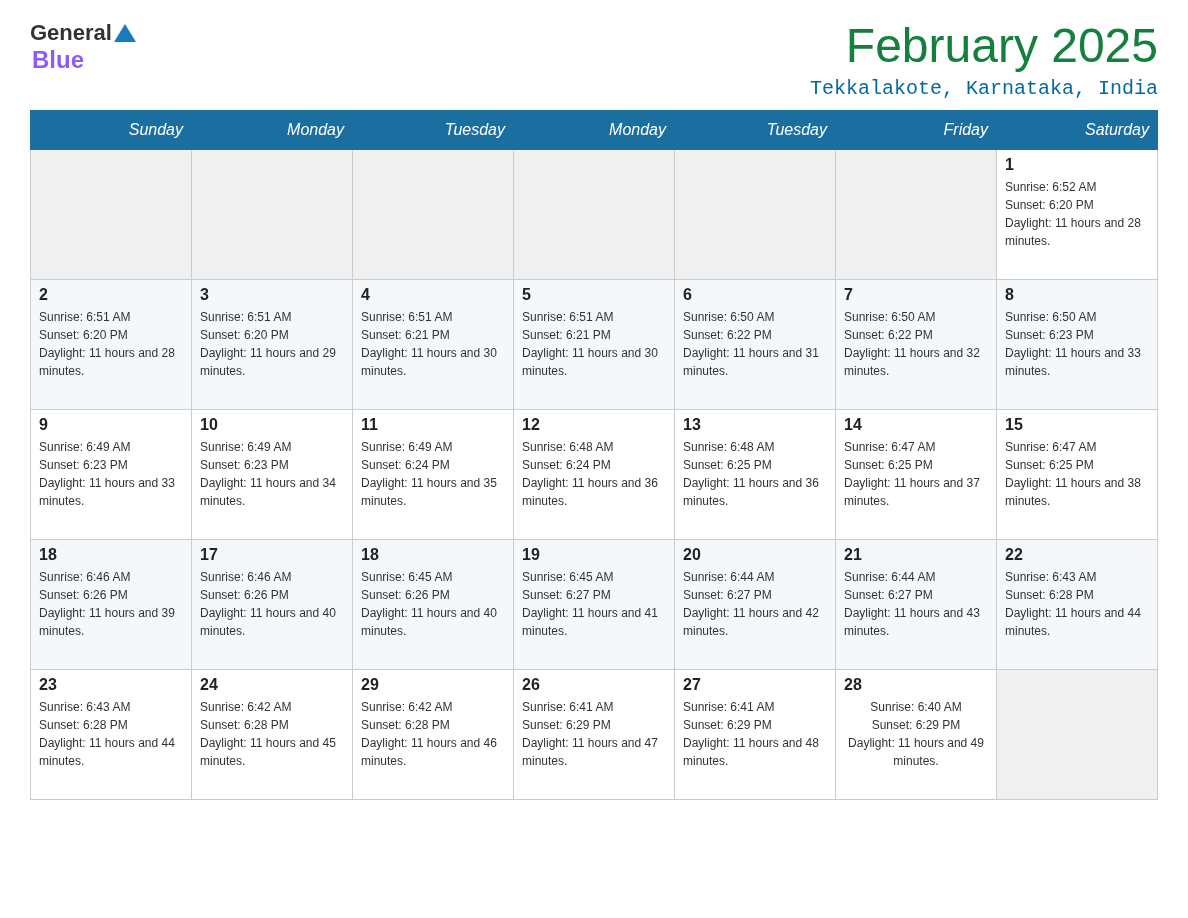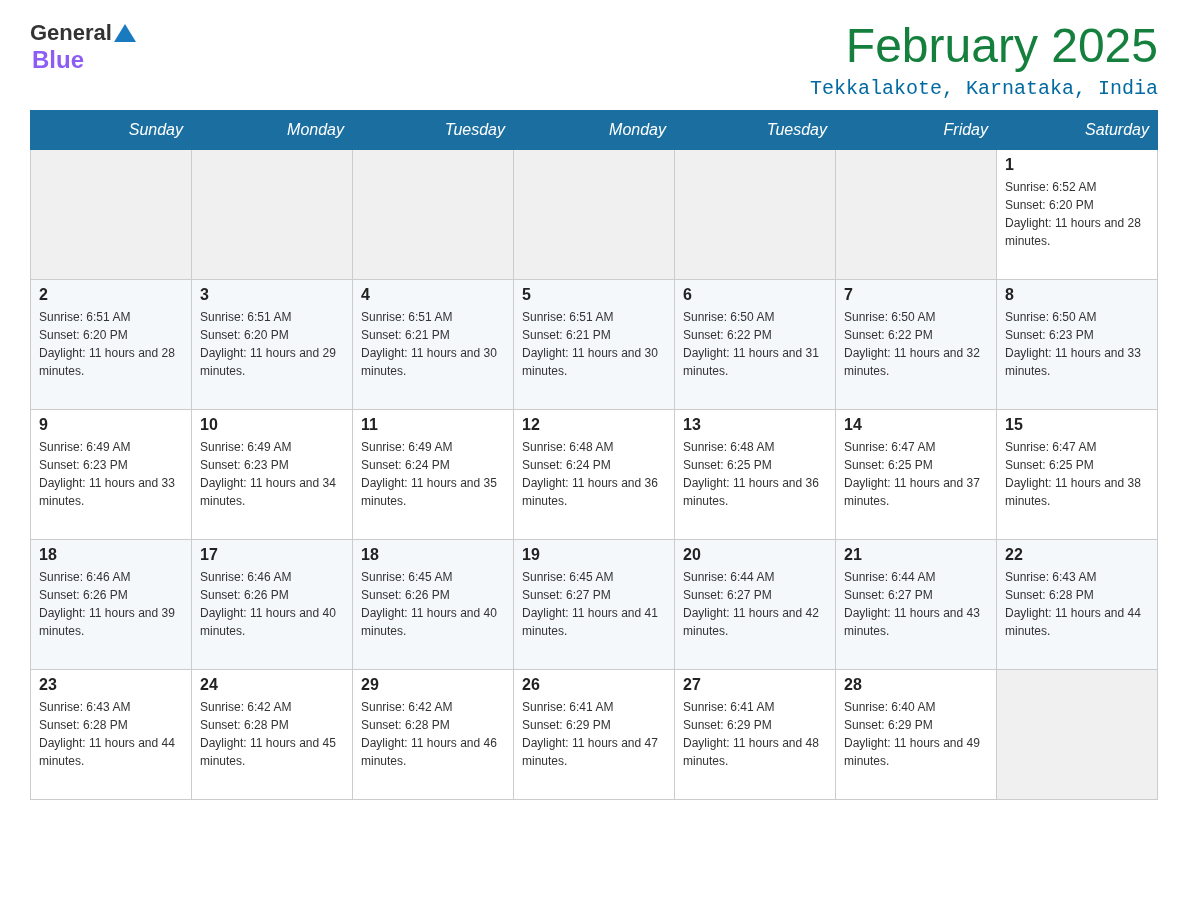--- a/index.html
+++ b/index.html
@@ -302,20 +302,20 @@
 Daylight: 11 hours and 47 minutes.</div>
         </td>
         <td>
           <span class="day-number">27</span>
           <div class="day-info" style="white-space: pre-line;">Sunrise: 6:41 AM
 Sunset: 6:29 PM
 Daylight: 11 hours and 48 minutes.</div>
         </td>
         <td>
           <span class="day-number">28</span>
-          <div class="day-info" style="white-space: pre-line;">Sunrise: 6:40 AM
+          <div class="day-info" style="white-space: pre-line; text-align: center;">Sunrise: 6:40 AM
 Sunset: 6:29 PM
 Daylight: 11 hours and 49 minutes.</div>
         </td>
         <td class="empty-cell"></td>
       </tr>
     </tbody>
 </table>
 
 </body></html>

